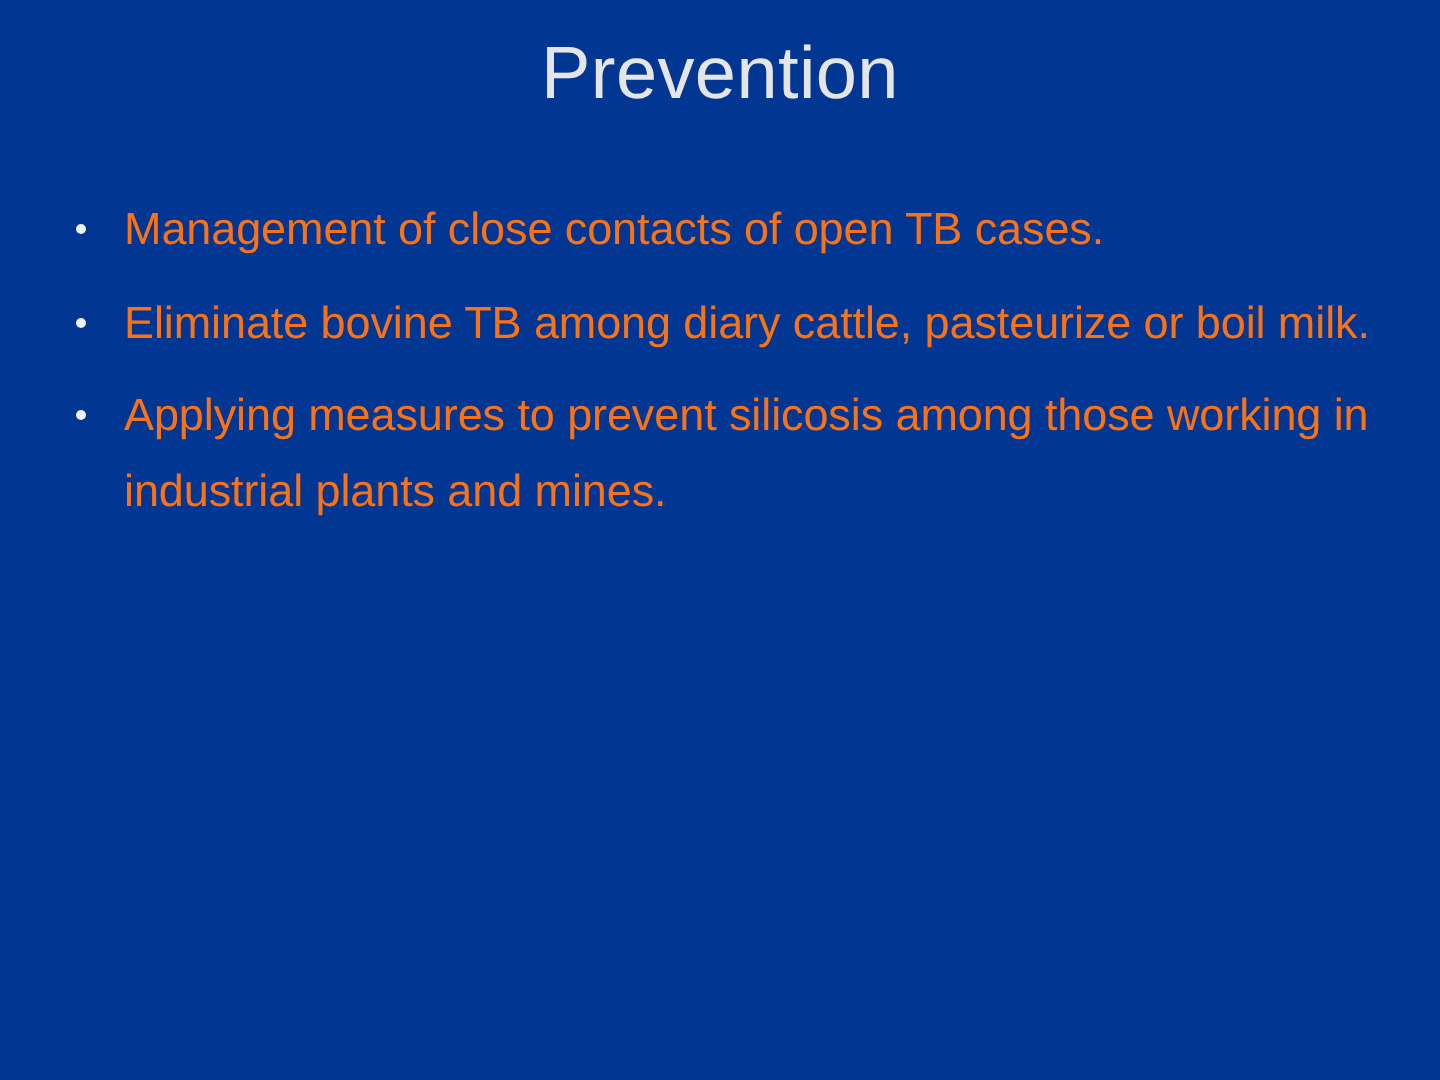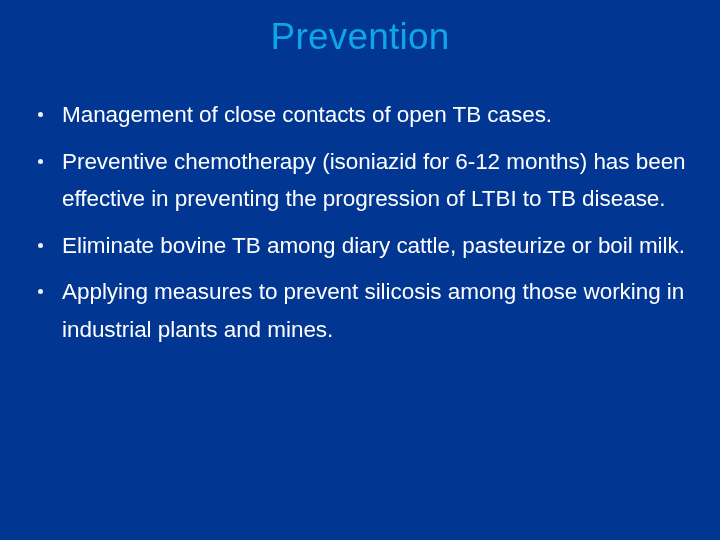--- a/index.html
+++ b/index.html
@@ -18,40 +18,40 @@
     -webkit-font-smoothing: antialiased;
   }
 
   
   #slide-title {
     position: absolute;
     left: 0;
     top: 18px;
     width: 720px;
     text-align: center;
-    color: #0ea5e9;
+    color: #e5e5e5;
     font-size: 37px;
     font-weight: 400;
     letter-spacing: 0.2px;
     line-height: 1.05;
     white-space: nowrap;
   }
 
   
   #bullet-list {
     position: absolute;
     left: 32px;
     top: 96px;
     width: 664px;
   }
   .bullet-item {
     position: relative;
     padding-left: 30px;
     margin-bottom: 9px;
-    color: #ffffff;
+    color: #f97316;
     font-size: 22.5px;
     font-weight: 400;
     line-height: 37.5px;
     letter-spacing: -0.05px;
   }
   .bullet-item:last-child {
     margin-bottom: 16px;
   }
   .bullet-marker {
     position: absolute;
@@ -73,24 +73,20 @@
 
   <div id="slide-title">Prevention</div>
 
   <div id="bullet-list">
 
     <div class="bullet-item">
       <span class="bullet-marker"></span>
       <span class="bullet-text">Management of close contacts of open TB cases.</span>
     </div>
 
-    <div class="bullet-item">
-      <span class="bullet-marker"></span>
-      <span class="bullet-text">Preventive chemotherapy (isoniazid for 6-12 months) has been effective in preventing the progression of LTBI to TB disease.</span>
-    </div>
 
     <div class="bullet-item">
       <span class="bullet-marker"></span>
       <span class="bullet-text">Eliminate bovine TB among diary cattle, pasteurize or boil milk.</span>
     </div>
 
     <div class="bullet-item">
       <span class="bullet-marker"></span>
       <span class="bullet-text">Applying measures to prevent silicosis among those working in industrial plants and mines.</span>
     </div>

